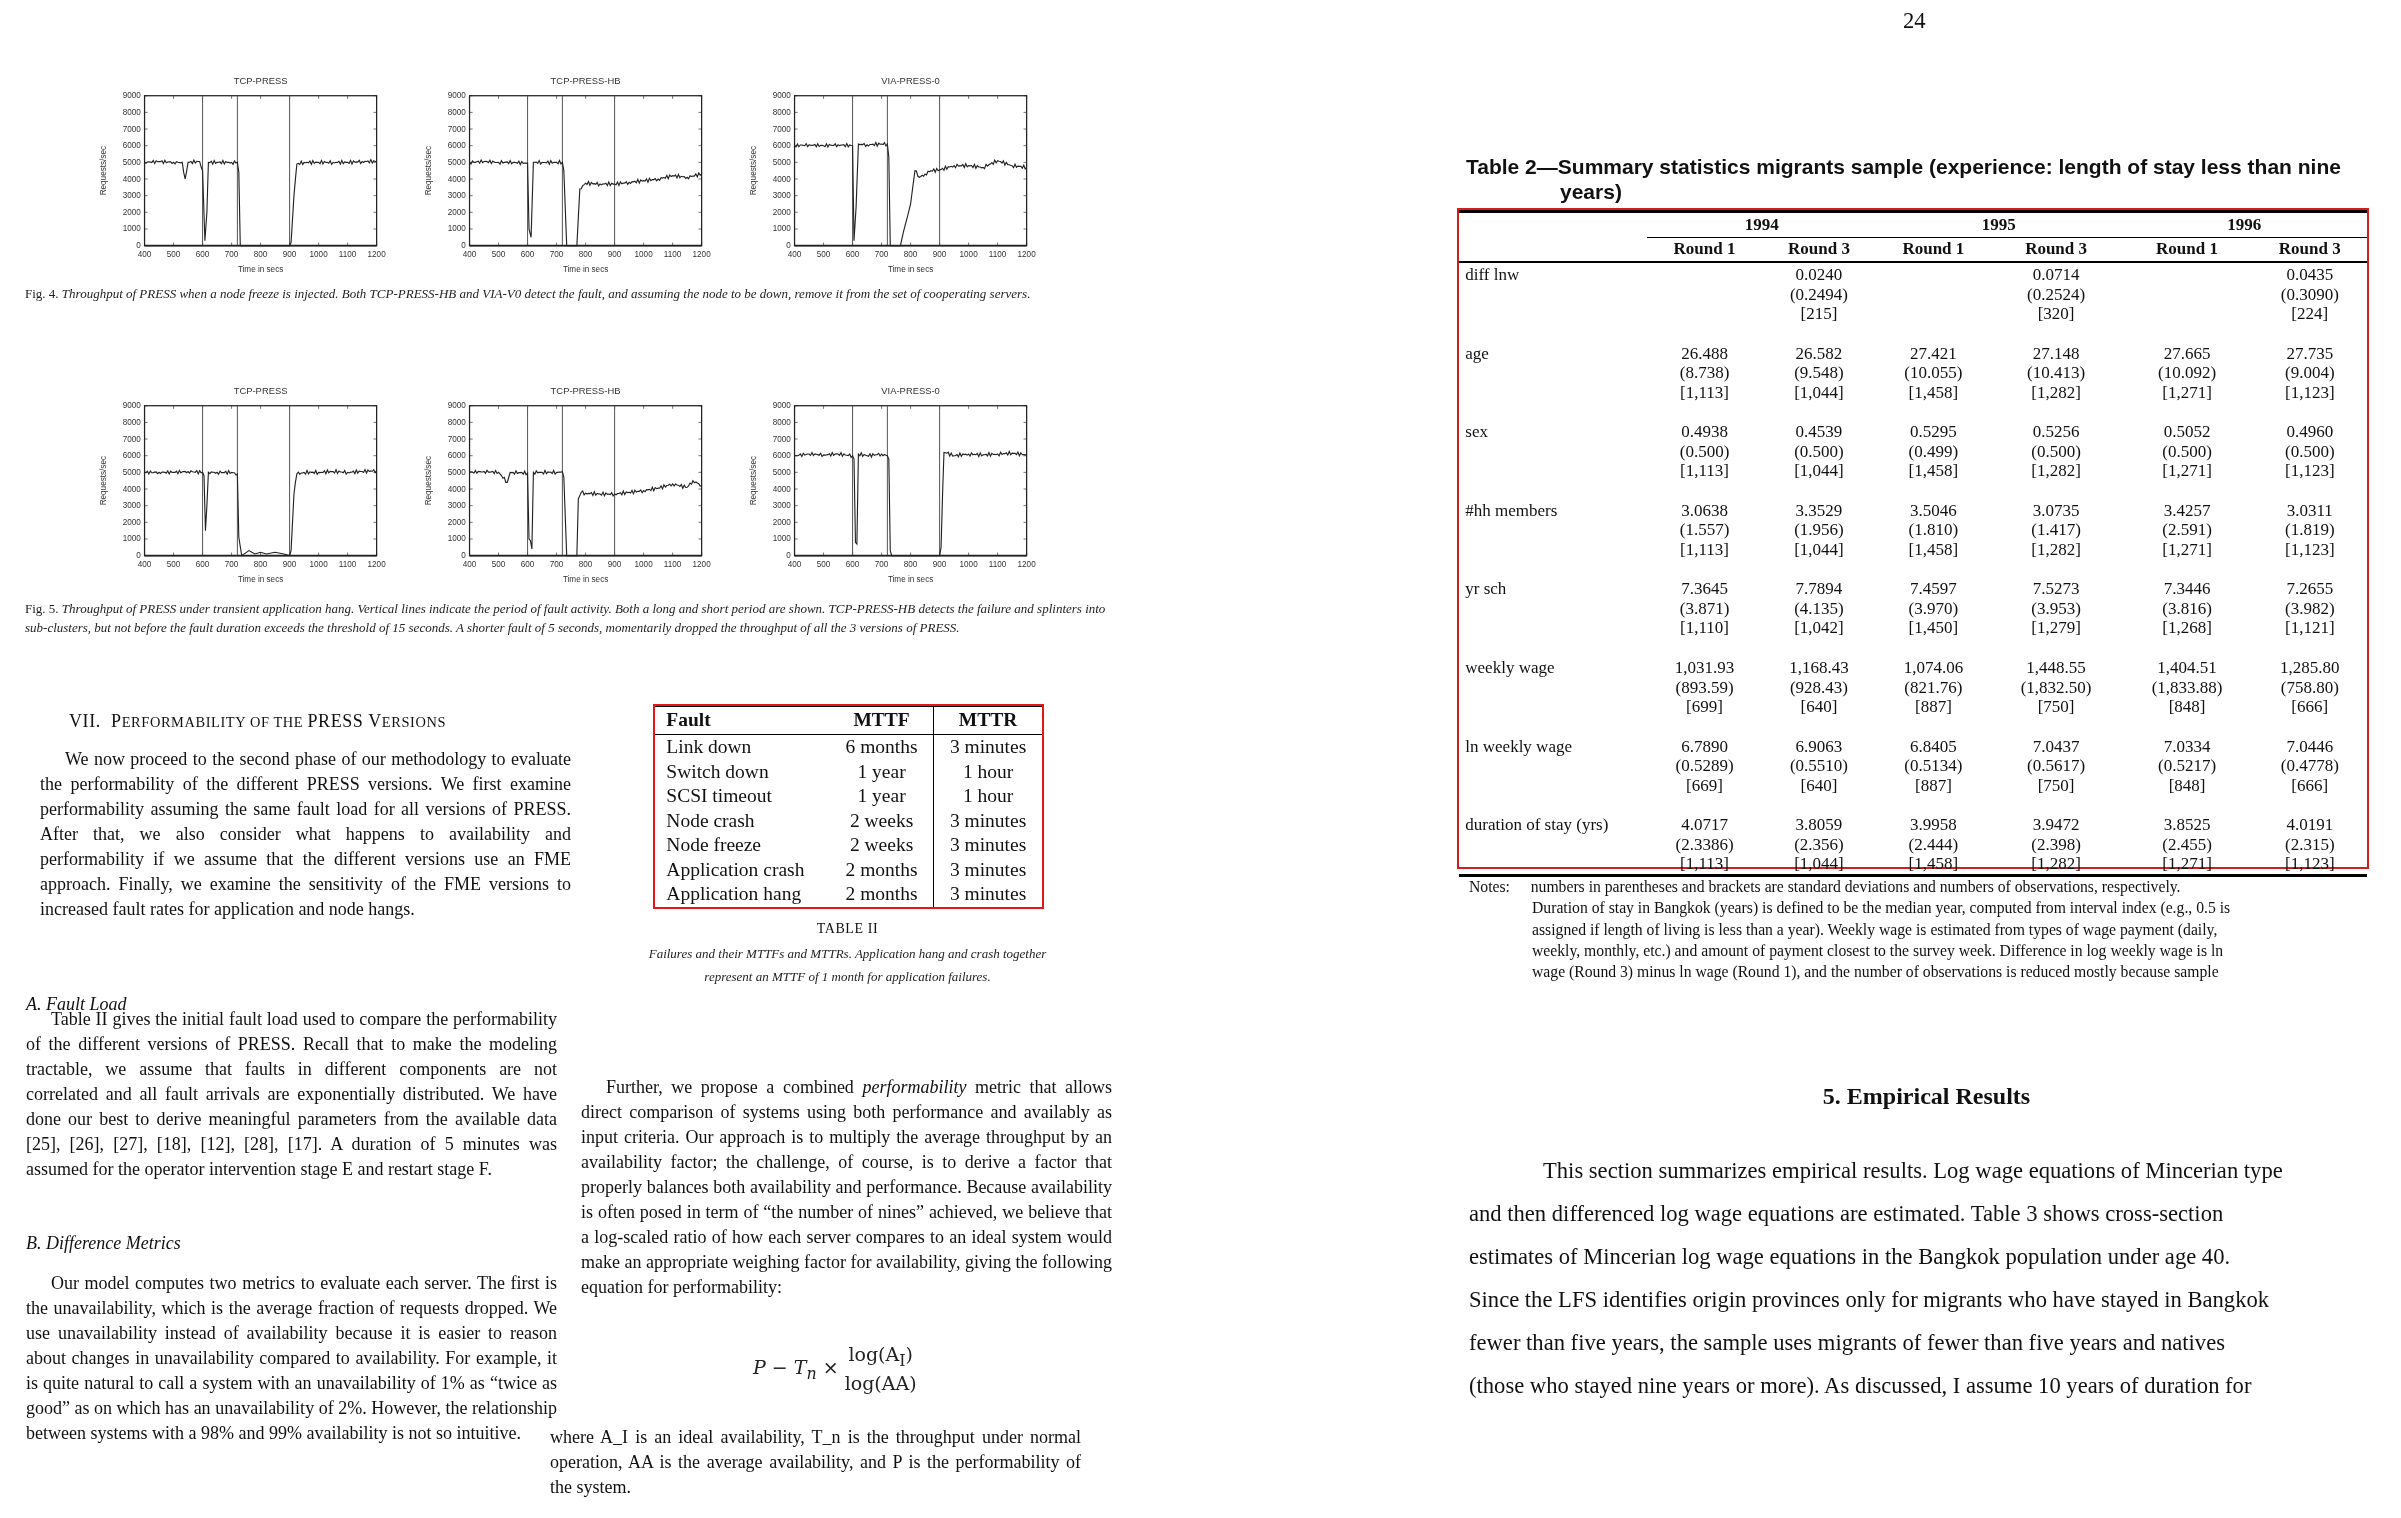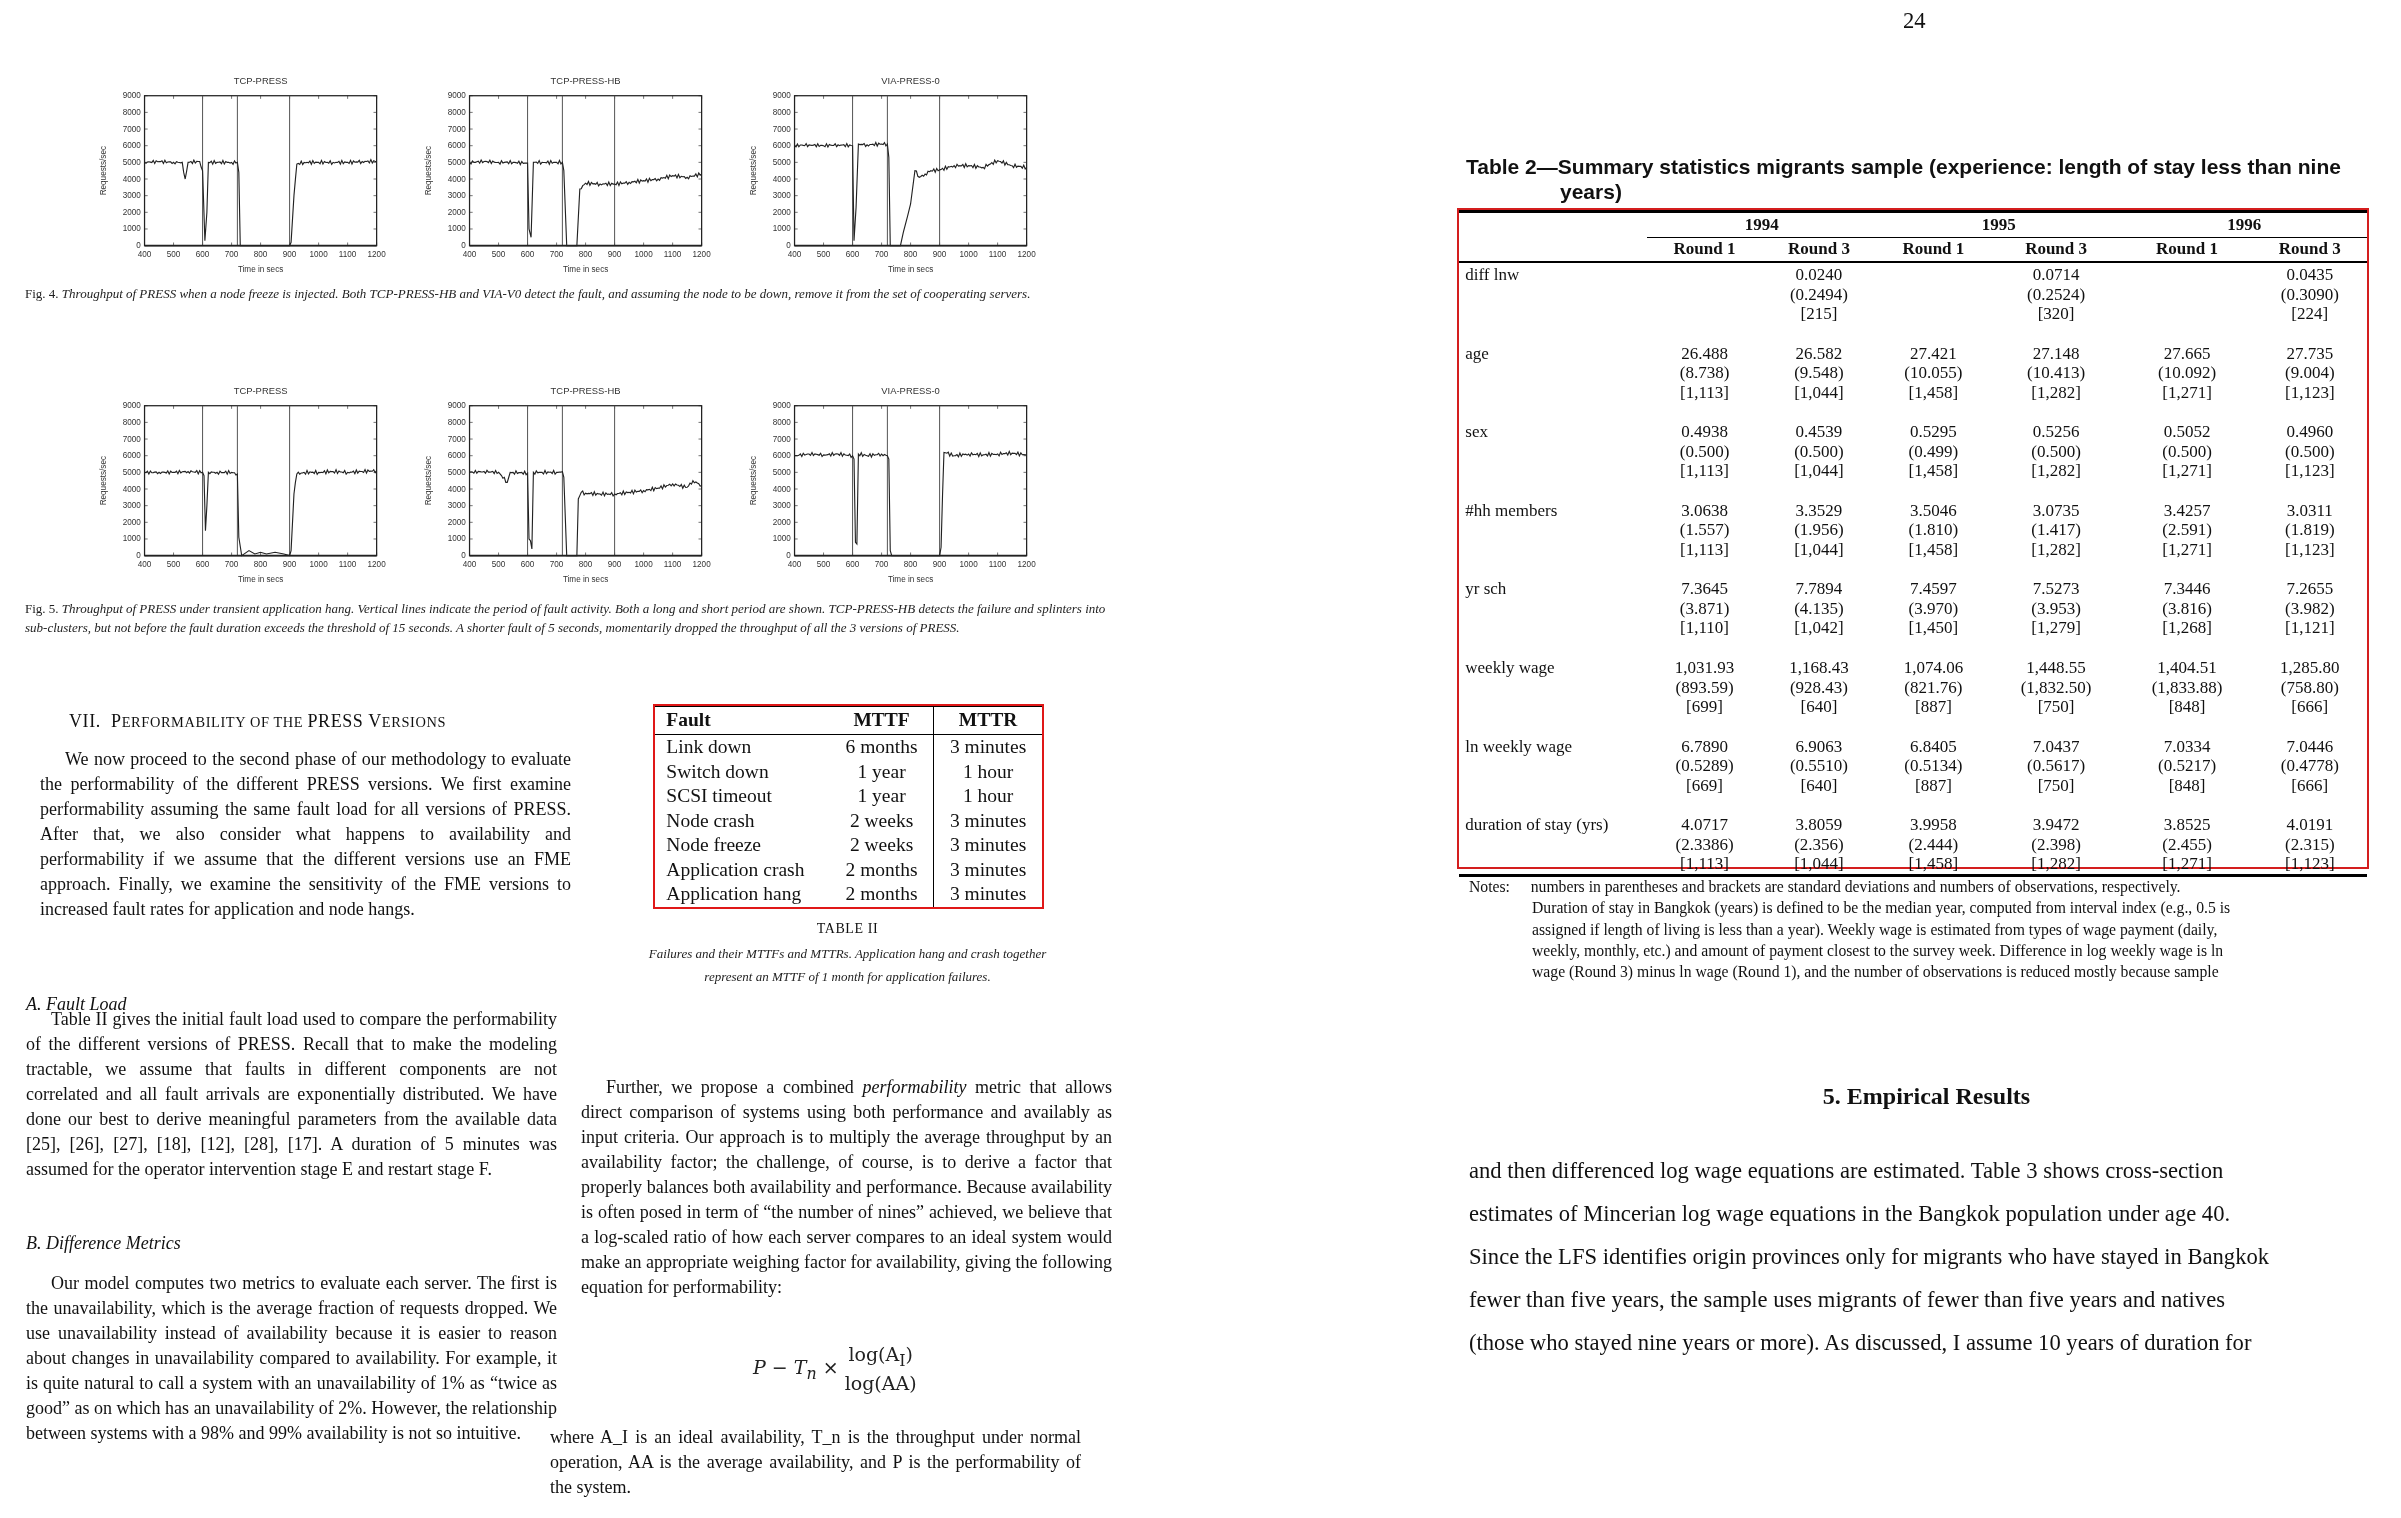--- a/index.html
+++ b/index.html
@@ -872,19 +872,20 @@
     <span>Duration of stay in Bangkok (years) is defined to be the median year, computed from interval index (e.g., 0.5 is</span>
     <span>assigned if length of living is less than a year).  Weekly wage is estimated from types of wage payment (daily,</span>
     <span>weekly, monthly, etc.) and amount of payment closest to the survey week.  Difference in log weekly wage is ln</span>
     <span>wage (Round 3) minus ln wage (Round 1), and the number of observations is reduced mostly because sample</span>
   </div>
 </div>
 
 <div class="abs emp-heading" style="left:1462px; top:1083px; width:929px;">5.  Empirical Results</div>
 
 <div class="abs emp-body" style="left:1469px; top:1149px; width:923px;">
+  <span style="padding-left:74px">This section summarizes empirical results.  Log wage equations of Mincerian type</span>
   <span>and then differenced log wage equations are estimated.  Table 3 shows cross-section</span>
   <span>estimates of Mincerian log wage equations in the Bangkok population under age 40.</span>
   <span>Since the LFS identifies origin provinces only for migrants who have stayed in Bangkok</span>
   <span>fewer than five years, the sample uses migrants of fewer than five years and natives</span>
   <span>(those who stayed nine years or more).  As discussed, I assume 10 years of duration for</span>
 </div>
 
 
 </body></html>

